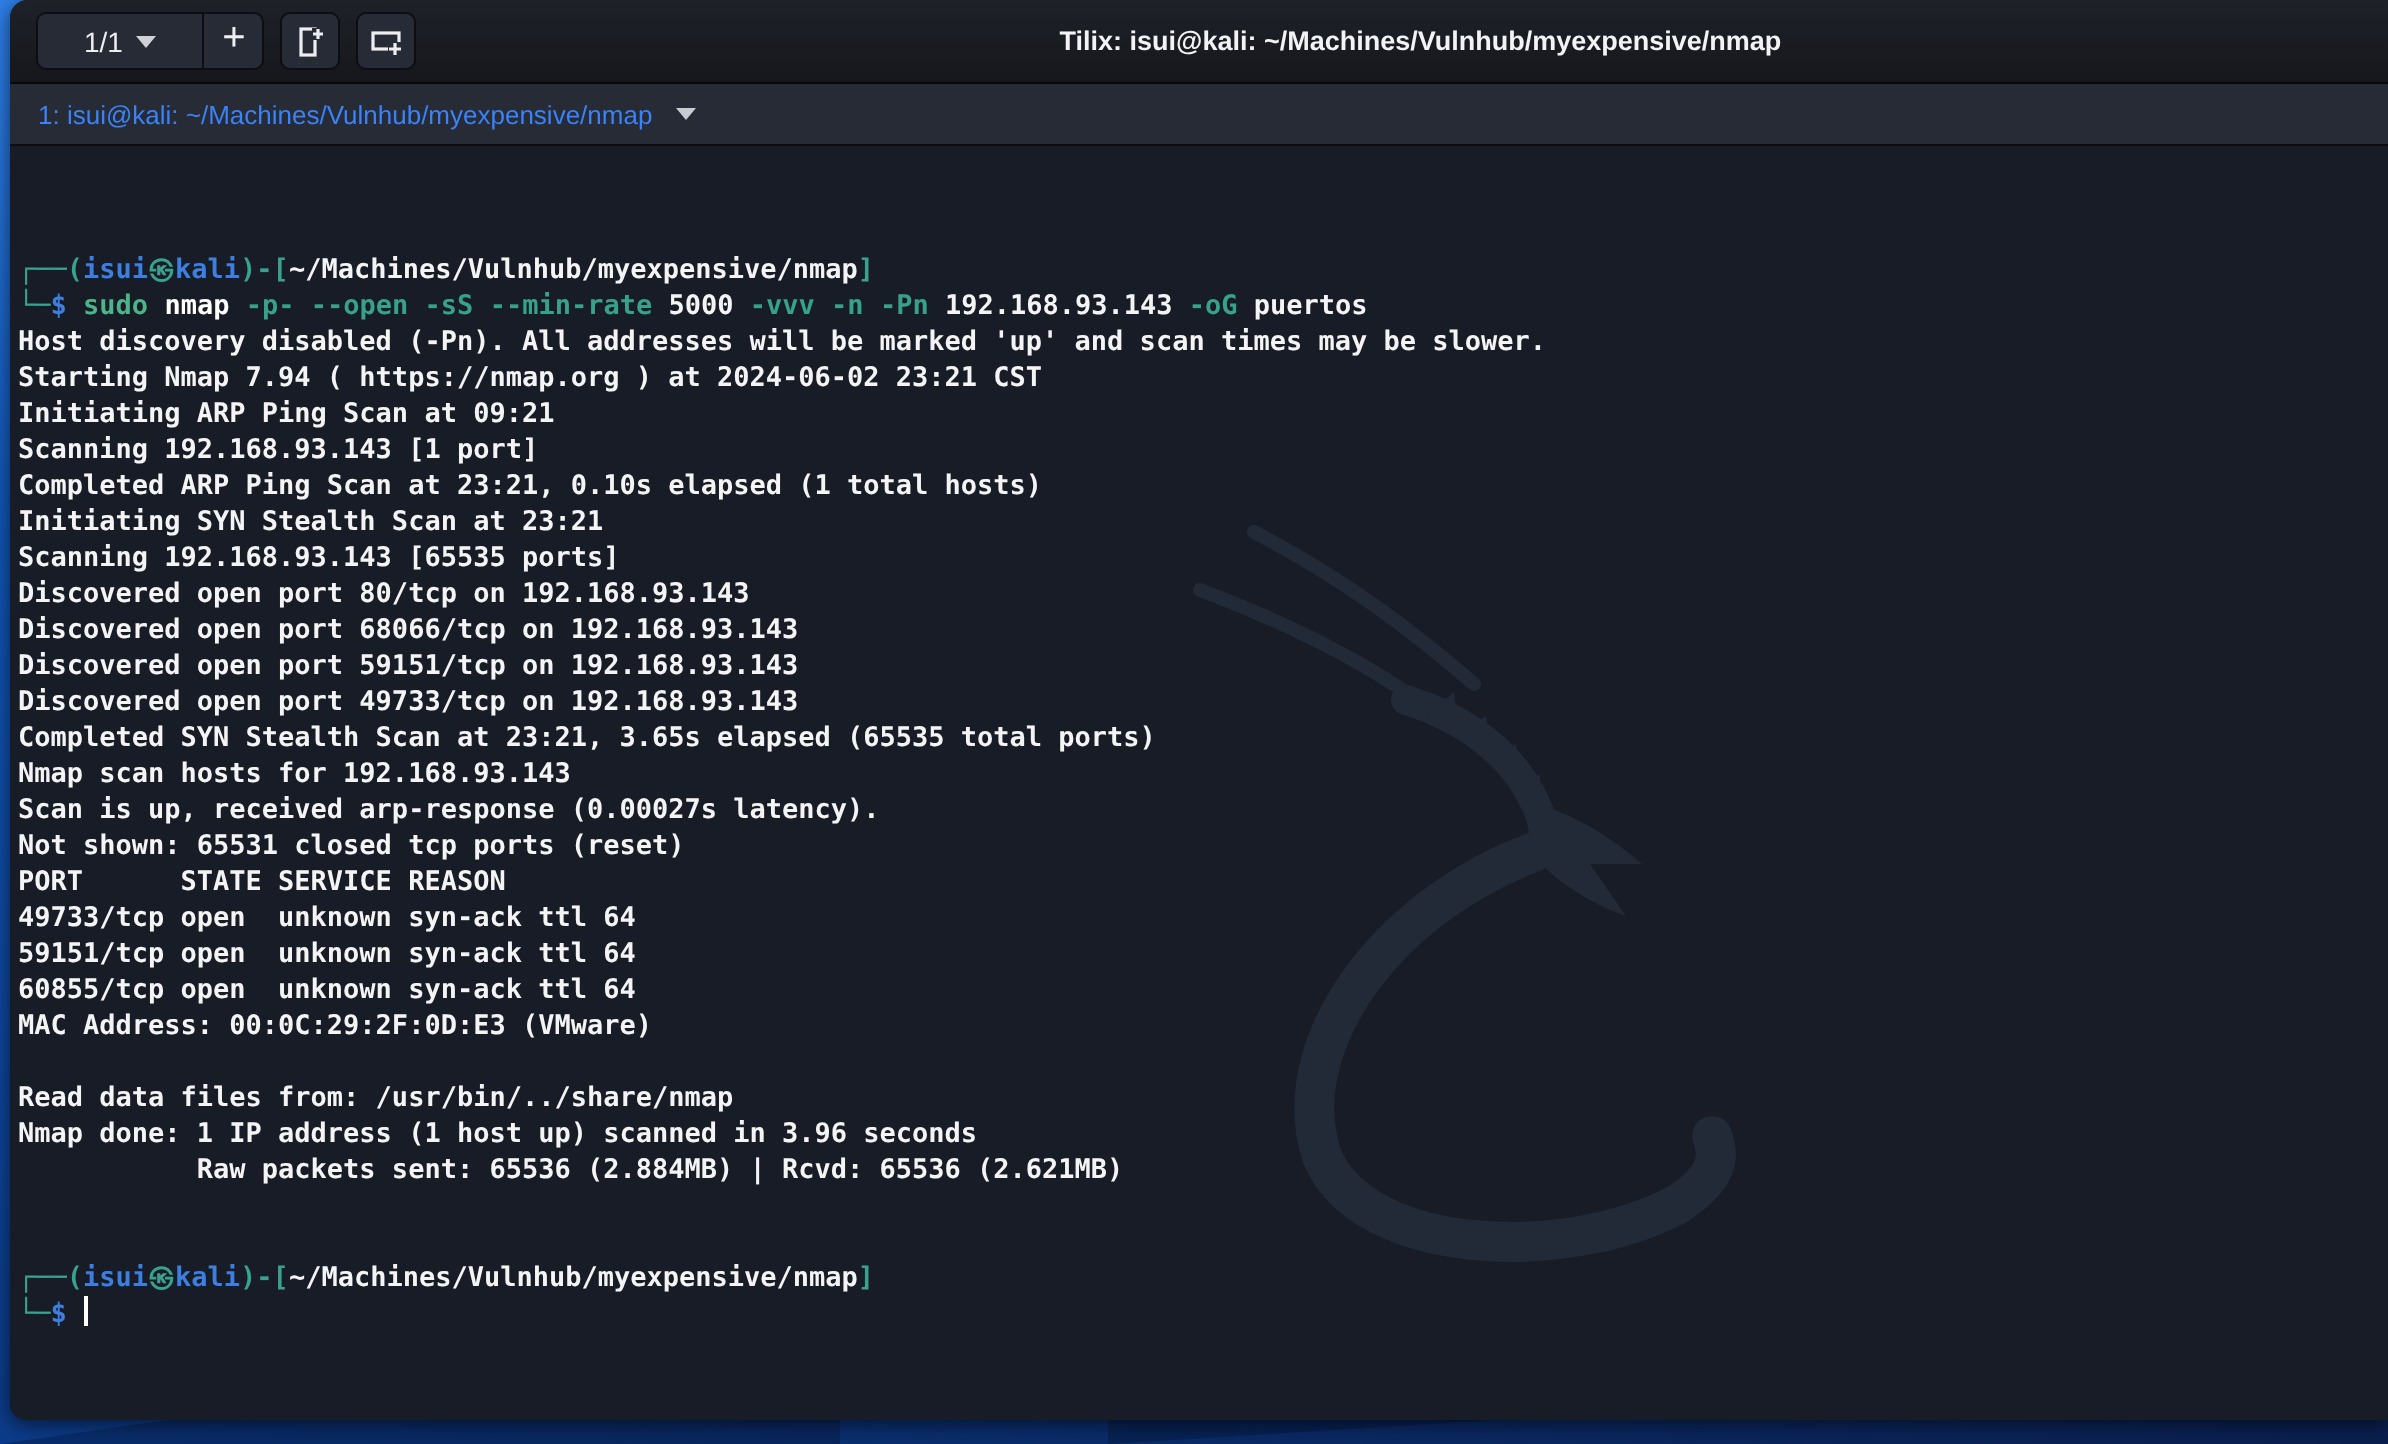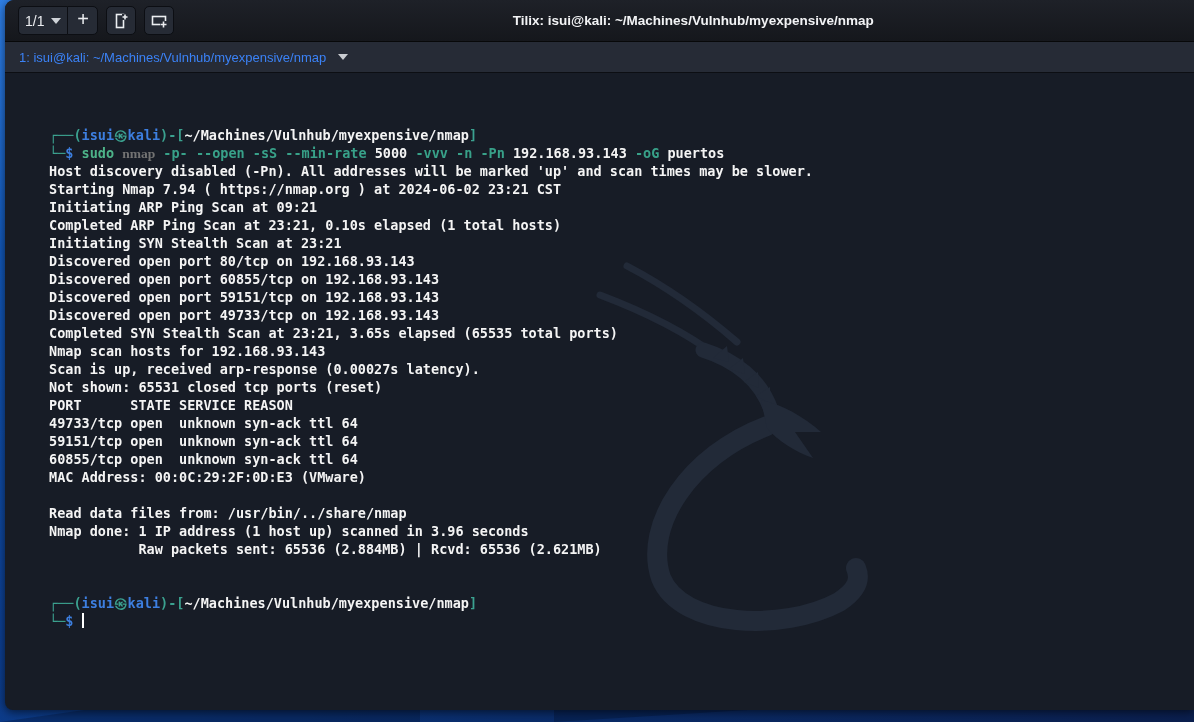--- a/index.html
+++ b/index.html
@@ -33,21 +33,21 @@
   .btn-group{display:flex;}
   .tbtn{
     height:29px;min-width:30px;
     background:#262b35;
     border:1px solid #0c0e13;
     color:#eceef1;
     display:flex;align-items:center;justify-content:center;
     font-size:14px;
     box-sizing:border-box;
   }
-  .tbtn.pager{border-radius:5px 0 0 5px;padding:0 6px;gap:7px;border-right:none;}
+  .tbtn.pager{border-radius:5px 0 0 5px;padding:0 23px;gap:7px;border-right:none;}
   .tbtn.plus{border-radius:0 5px 5px 0;width:31px;font-size:20px;font-weight:400;padding-bottom:2px;}
   .tbtn.square{border-radius:5px;width:29px;margin-left:8px;}
   .caret{
     width:0;height:0;display:inline-block;
     border-left:5px solid transparent;border-right:5px solid transparent;
     border-top:6px solid #cfd3d8;
   }
   .win-title{
     flex:1;text-align:center;
     color:#f2f3f5;font-size:13.5px;font-weight:bold;
@@ -73,25 +73,25 @@
 
   
   .terminal{
     position:absolute;top:72px;left:0;right:0;bottom:0;
     padding-left:4px;
     font-family:"DejaVu Sans Mono","Liberation Mono",monospace;
     font-size:13.5px;font-weight:bold;
     color:#f4f4f4;
     line-height:18px;
   }
-  .term-line{white-space:pre;height:18px;position:relative;z-index:2;margin-left:40px;}
+  .term-line{white-space:pre;height:18px;position:relative;z-index:2;}
   .seg-frame{color:#3ba18f;}
   .seg-blue{color:#3d7fe0;}
   .seg-ucmd{color:#4db389;}
-  .seg-cmd{color:#737373;font-family:Liberation Serif, serif;}
+  .seg-cmd{color:#ffffff;}
   .seg-opt{color:#38a189;}
   .term-cursor{display:inline-block;width:2px;height:15px;background:#ffffff;vertical-align:-2px;}
 
   
   .dragon{position:absolute;left:580px;top:168px;z-index:1;pointer-events:none;}
 </style>
 </head>
 <body>
 
 <div class="wp-tri wp-tri1"></div>
@@ -148,24 +148,26 @@
       </g>
     </svg>
   <div class="term-line"><span></span></div>
       <div class="term-line"><span></span></div>
       <div class="term-line"><span></span></div>
       <div class="term-line"><span class="seg-frame">┌──(</span><span class="seg-blue">isui</span><span class="seg-frame">㉿</span><span class="seg-blue">kali</span><span class="seg-frame">)-[</span><span>~/Machines/Vulnhub/myexpensive/nmap</span><span class="seg-frame">]</span></div>
       <div class="term-line"><span class="seg-frame">└─</span><span class="seg-blue">$ </span><span class="seg-ucmd">sudo</span><span> </span><span class="seg-cmd">nmap</span><span> </span><span class="seg-opt">-p-</span><span> </span><span class="seg-opt">--open</span><span> </span><span class="seg-opt">-sS</span><span> </span><span class="seg-opt">--min-rate</span><span> 5000 </span><span class="seg-opt">-vvv</span><span> </span><span class="seg-opt">-n</span><span> </span><span class="seg-opt">-Pn</span><span> 192.168.93.143 </span><span class="seg-opt">-oG</span><span> puertos</span></div>
       <div class="term-line"><span>Host discovery disabled (-Pn). All addresses will be marked 'up' and scan times may be slower.</span></div>
       <div class="term-line"><span>Starting Nmap 7.94 ( https://nmap.org ) at 2024-06-02 23:21 CST</span></div>
       <div class="term-line"><span>Initiating ARP Ping Scan at 09:21</span></div>
+      <div class="term-line"><span>Scanning 192.168.93.143 [1 port]</span></div>
       <div class="term-line"><span>Completed ARP Ping Scan at 23:21, 0.10s elapsed (1 total hosts)</span></div>
       <div class="term-line"><span>Initiating SYN Stealth Scan at 23:21</span></div>
+      <div class="term-line"><span>Scanning 192.168.93.143 [65535 ports]</span></div>
       <div class="term-line"><span>Discovered open port 80/tcp on 192.168.93.143</span></div>
-      <div class="term-line"><span>Discovered open port 60855/tcp on 192.168.93.143</span></div>
+      <div class="term-line"><span>Discovered open port 68066/tcp on 192.168.93.143</span></div>
       <div class="term-line"><span>Discovered open port 59151/tcp on 192.168.93.143</span></div>
       <div class="term-line"><span>Discovered open port 49733/tcp on 192.168.93.143</span></div>
       <div class="term-line"><span>Completed SYN Stealth Scan at 23:21, 3.65s elapsed (65535 total ports)</span></div>
       <div class="term-line"><span>Nmap scan hosts for 192.168.93.143</span></div>
       <div class="term-line"><span>Scan is up, received arp-response (0.00027s latency).</span></div>
       <div class="term-line"><span>Not shown: 65531 closed tcp ports (reset)</span></div>
       <div class="term-line"><span>PORT      STATE SERVICE REASON</span></div>
       <div class="term-line"><span>49733/tcp open  unknown syn-ack ttl 64</span></div>
       <div class="term-line"><span>59151/tcp open  unknown syn-ack ttl 64</span></div>
       <div class="term-line"><span>60855/tcp open  unknown syn-ack ttl 64</span></div>

